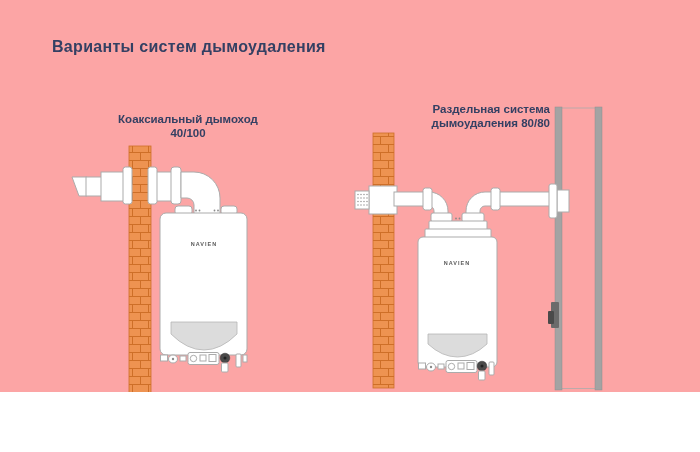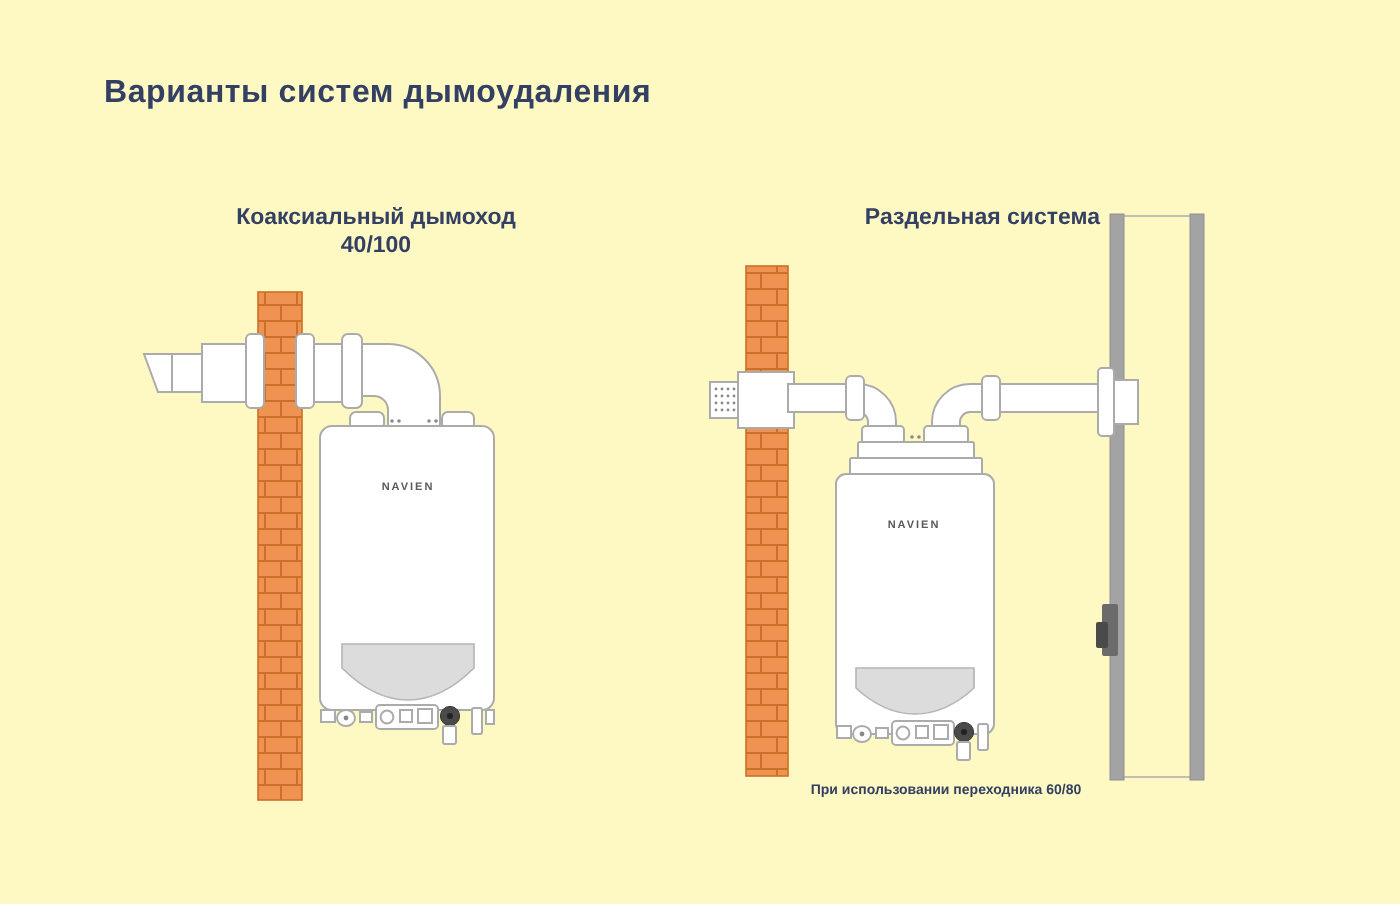--- a/index.html
+++ b/index.html
@@ -1,31 +1,31 @@
 <!DOCTYPE html>
 <html style="--text-color: #344063; --brick-color: #EE9351; --brick-mortar-color: #CE6F28; --outline-color: #ABABAB; --shaft-color: #A3A3A3; --panel-color: #DCDCDC;"><head>
 <meta charset="utf-8">
 <style>
   html,body { margin:0; padding:0; background:#fff; }
   .stage {
-    position:relative; width:700px; height:452px; background:#fef9c3;
+    position:relative; width:700px; height:392px; background:#fca5a5;
     font-family:"Liberation Sans", sans-serif; overflow:hidden;
   }
   .stage svg { position:absolute; left:0; top:0; }
   .title {
     position:absolute; left:52px; top:38px;
     font-size:16px; font-weight:600; letter-spacing:0.3px;
     color:var(--text-color,#344063);
   }
   .diagram-label {
     position:absolute; text-align:center;
     font-size:11.5px; line-height:13.5px; font-weight:600;
     color:var(--text-color,#344063);
   }
-  .label-left  { left:105px; top:103px; width:166px; }
+  .label-left  { left:105px; top:113px; width:166px; }
   .label-right { left:390px; top:103px; width:160px;text-align:right; }
   .caption {
     position:absolute; left:392px; top:392px; width:162px; text-align:center;
     font-size:7px; font-weight:600; color:var(--text-color,#344063);
   }
   .brand {
     position:absolute; width:36px; text-align:center;
     font-size:5.5px; font-weight:bold; letter-spacing:1px; color:#5a5a5a;
   }
   .brand-left  { left:186px; top:241px; }
@@ -182,19 +182,20 @@
 
   <div class="title">Варианты систем дымоудаления</div>
 
   <div class="diagram-label label-left">
     <div>Коаксиальный дымоход</div>
     <div>40/100</div>
   </div>
 
   <div class="diagram-label label-right">
     <div>Раздельная система</div>
+    <div>дымоудаления 80/80</div>
   </div>
 
   <div class="brand brand-left">NAVIEN</div>
   <div class="brand brand-right">NAVIEN</div>
 
   <div class="caption">При использовании переходника 60/80</div>
 </div>
 
 </body></html>

